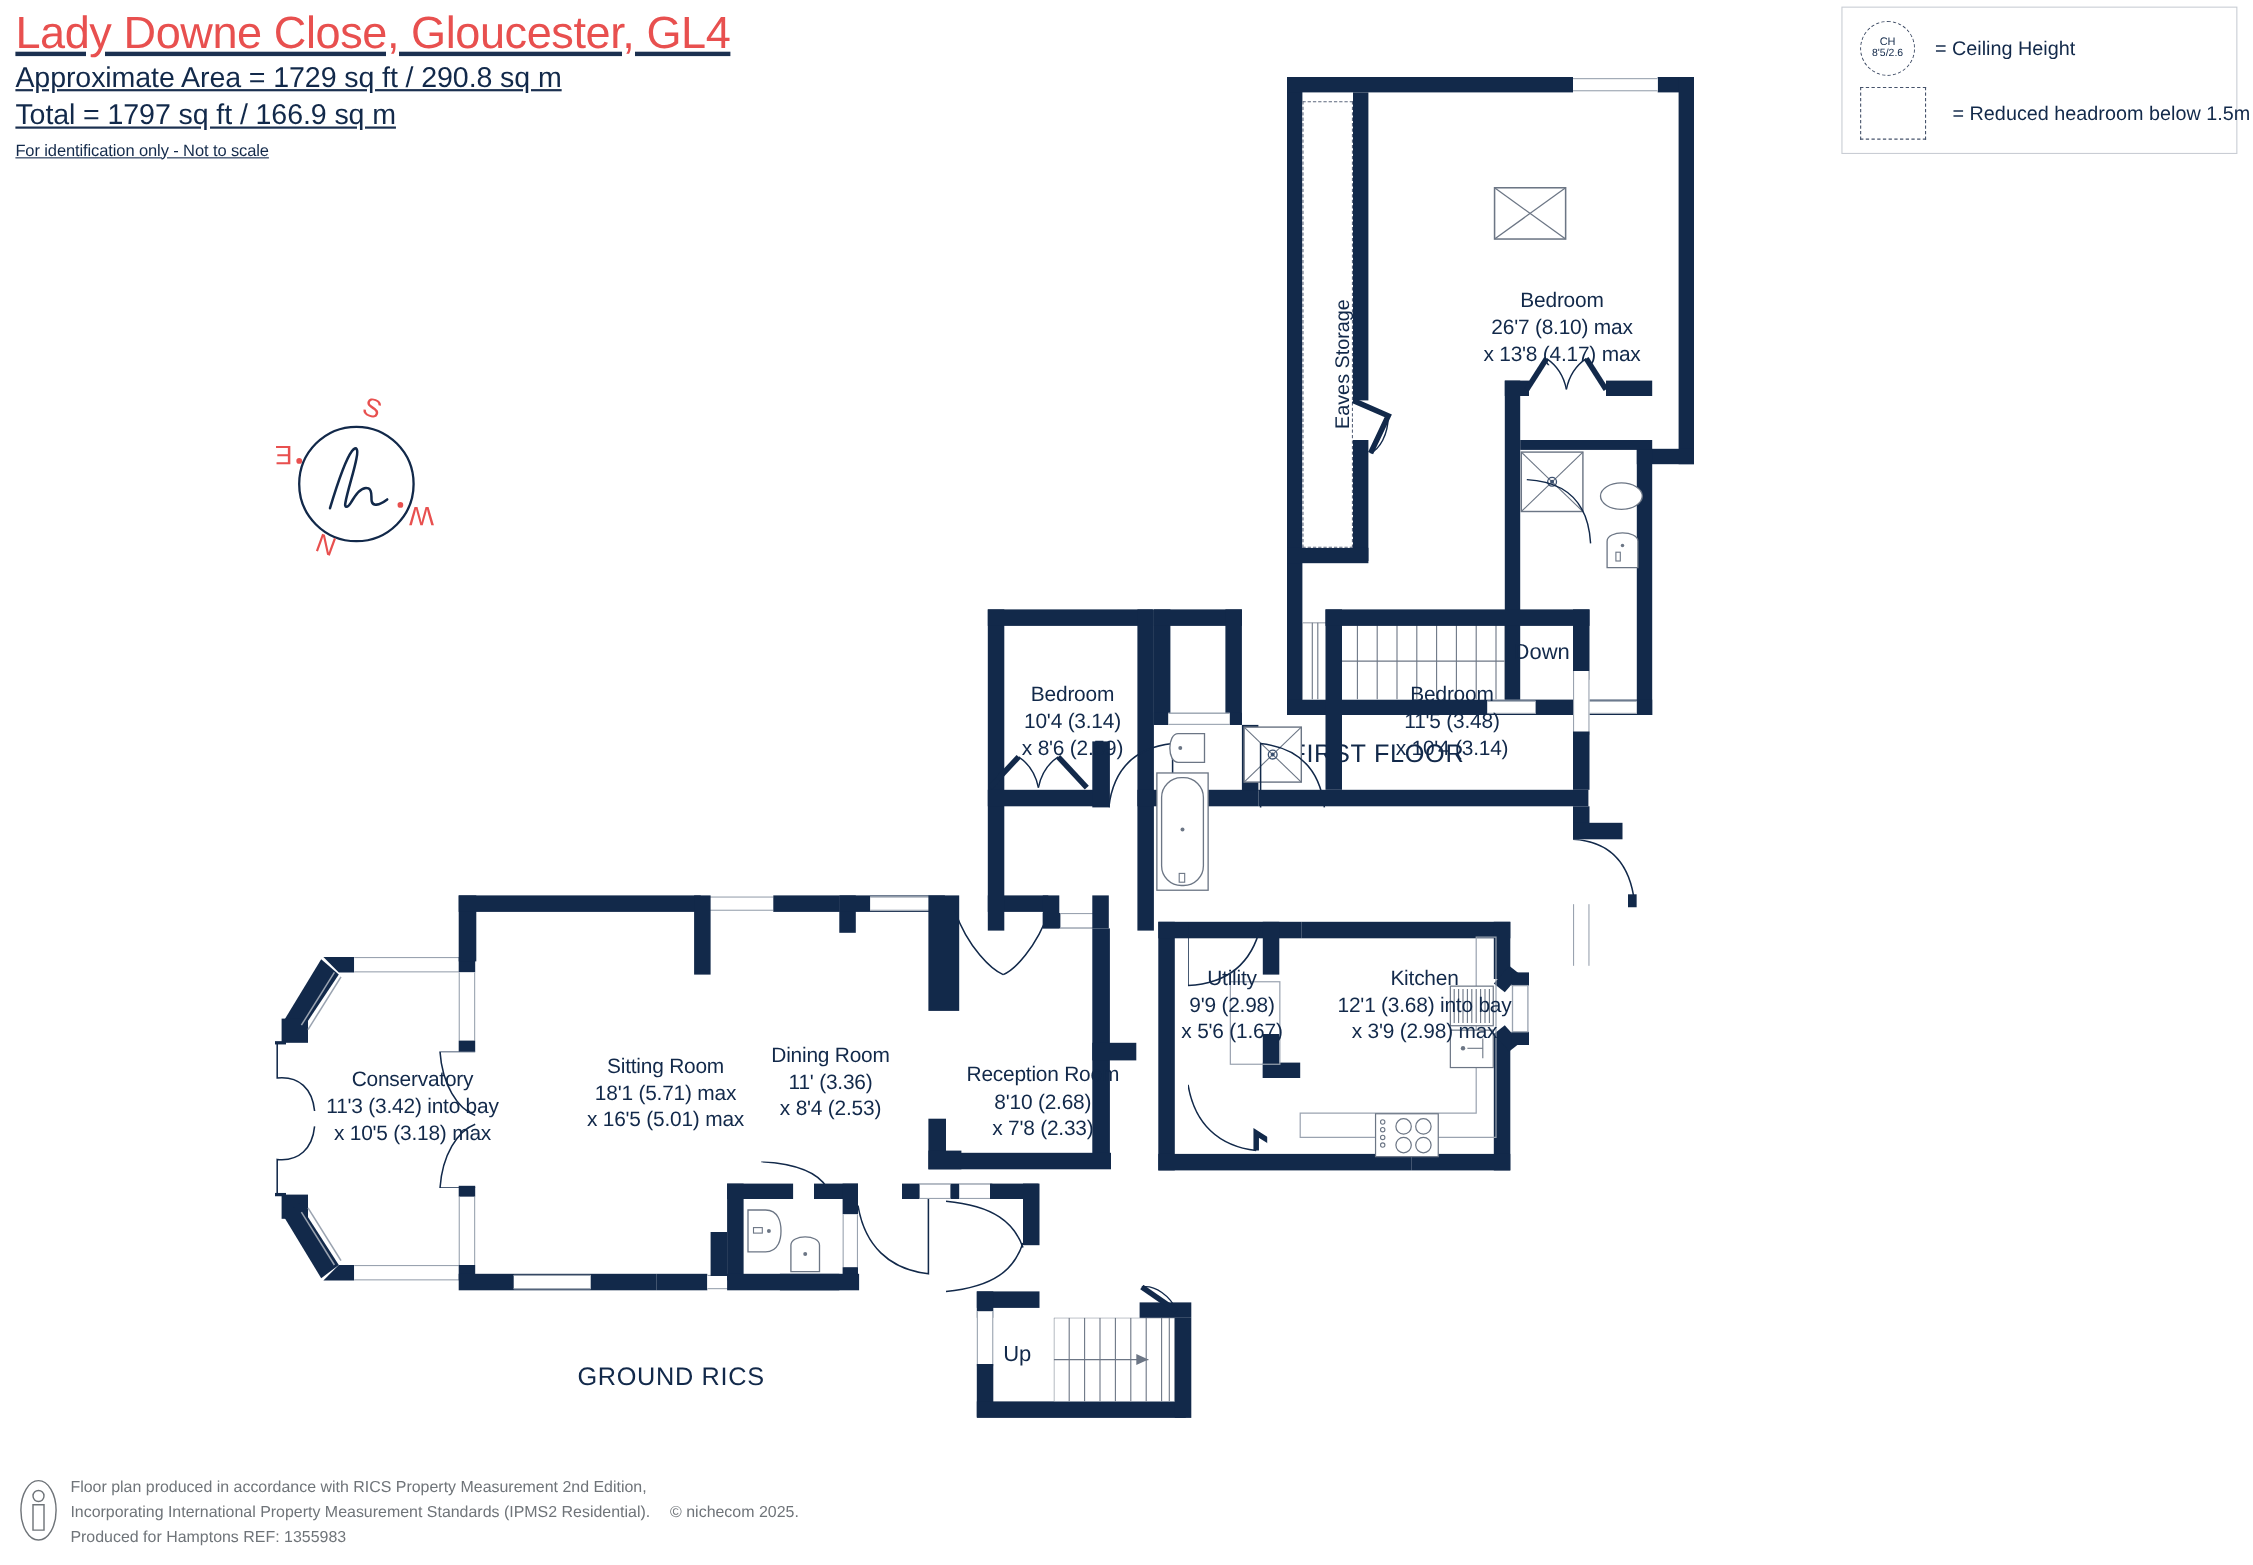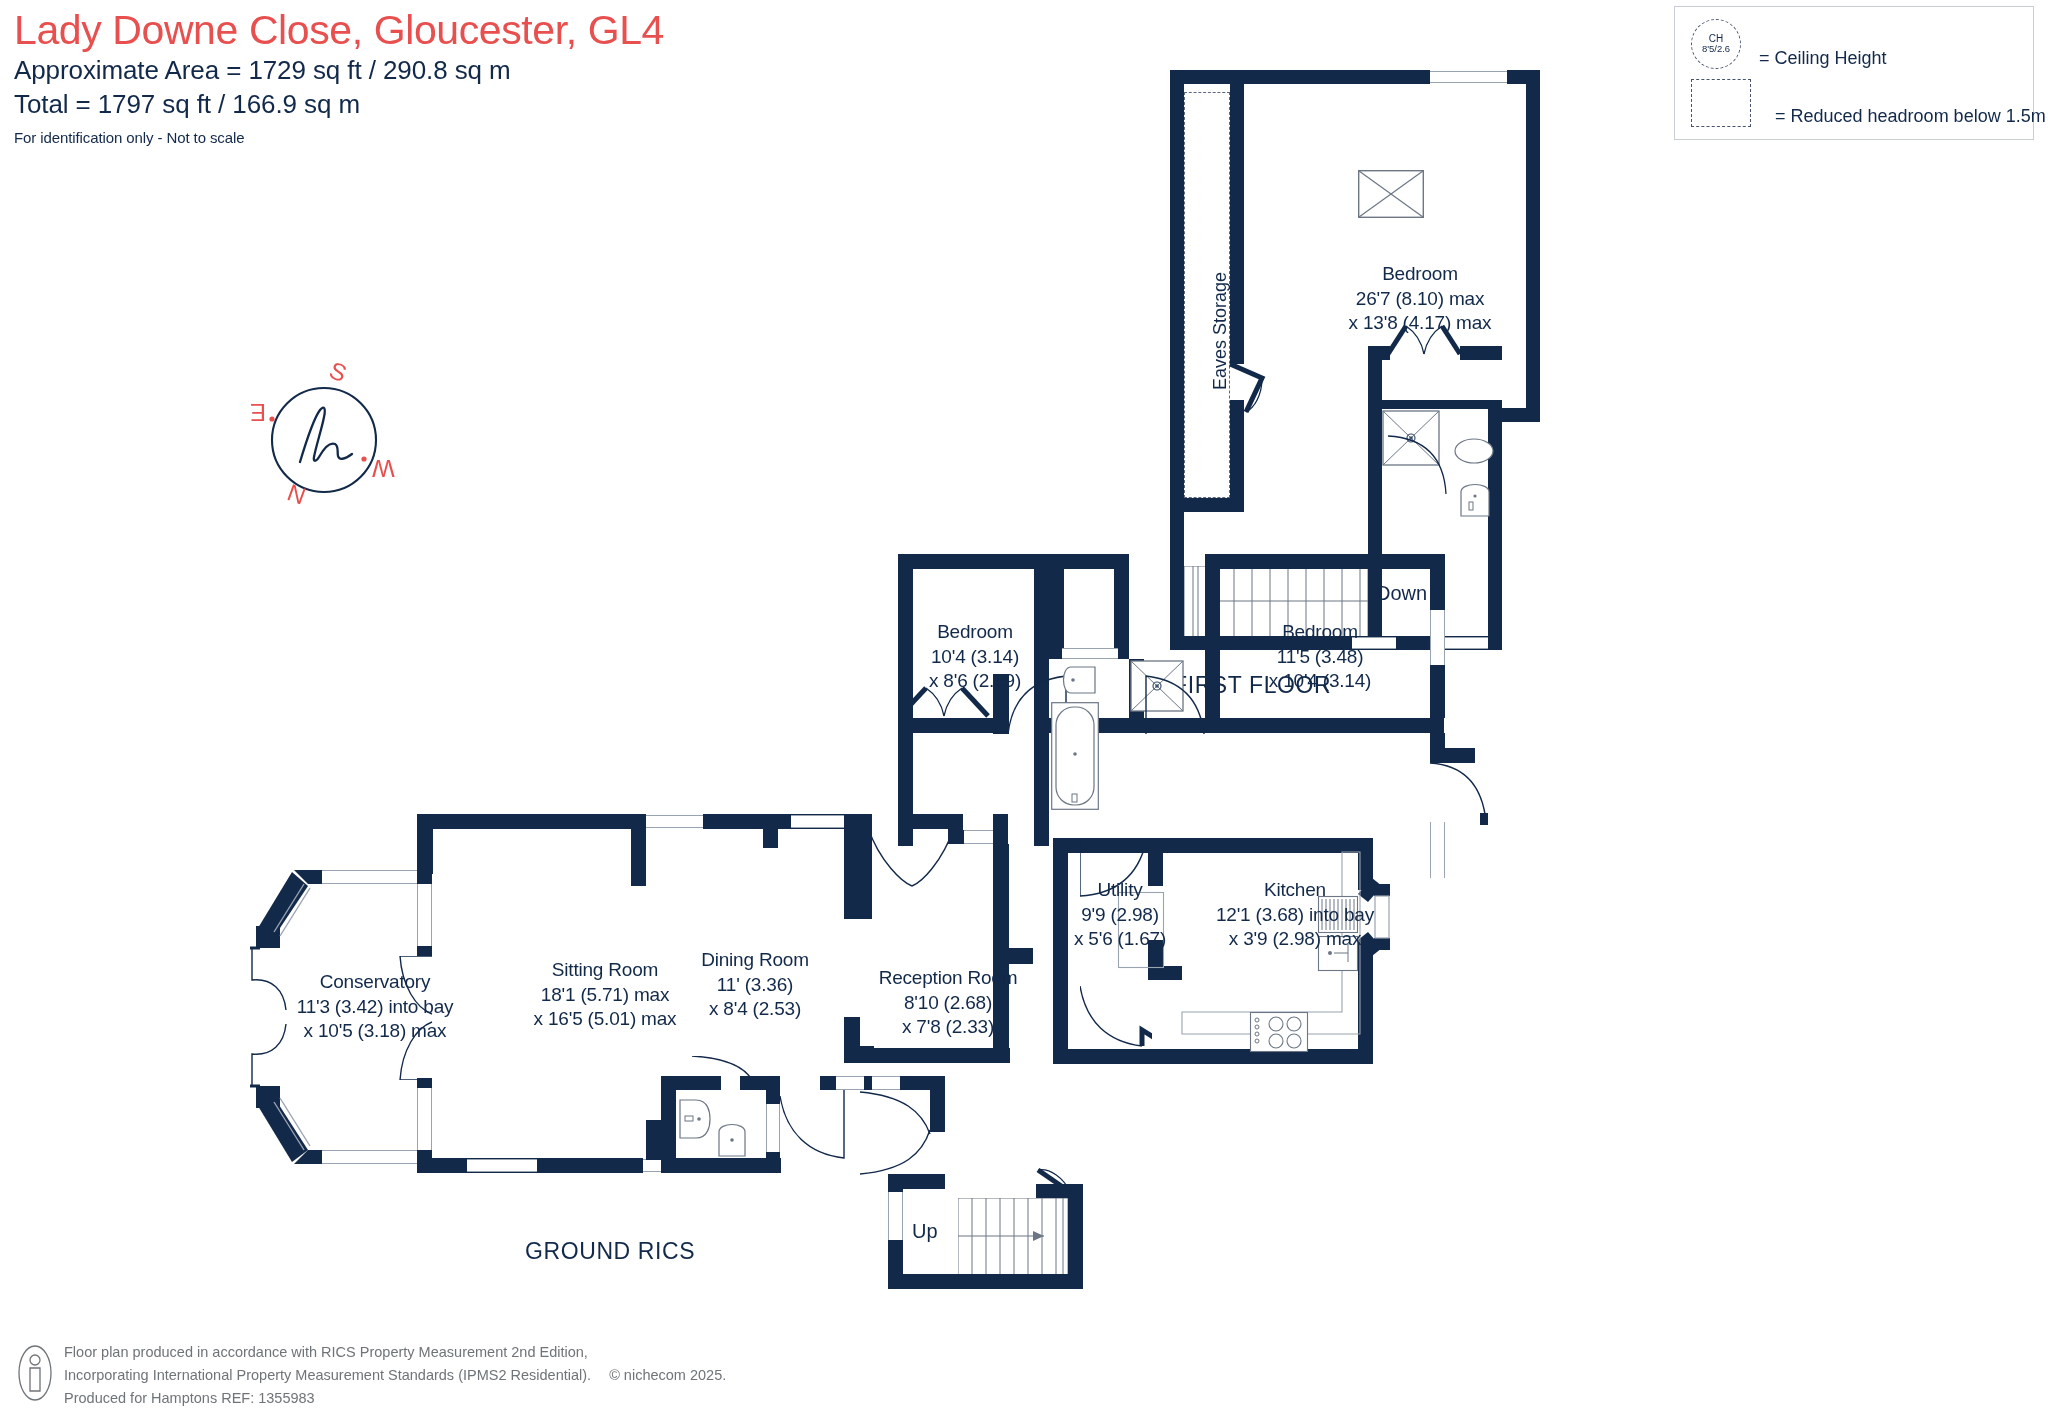--- a/index.html
+++ b/index.html
@@ -8,37 +8,37 @@
     width:2048px;height:1423px;
     background:#ffffff;
     font-family:"Liberation Sans", sans-serif;
     color:#1b3050;
     overflow:hidden;
     position:relative;
   }
   .root{position:absolute;left:0;top:0;width:2048px;height:1423px;}
 
   
-  #header{position:absolute;left:14px;top:8px;}
+  #header{position:absolute;left:14px;top:8px;text-decoration:underline;}
   #title{
     font-size:41px;color:#e8504f;line-height:1.12;
     letter-spacing:-.4px;white-space:nowrap;font-weight:400;
   }
   .area-line{
     font-size:26px;color:#12294a;line-height:1.30;
     white-space:nowrap;letter-spacing:-.1px;
   }
   #notscale{font-size:15px;color:#12294a;margin-top:7px;letter-spacing:-.1px;}
 
   
   #legend{
     position:absolute;left:1674px;top:6px;width:360px;height:134px;
     border:1px solid #c9cdd4;background:#fff;box-sizing:border-box;
   }
-  .leg-row{position:absolute;display:flex;align-items:flex-end;}
+  .leg-row{position:absolute;display:flex;align-items:center;}
   #leg-row-1{left:16px;top:12px;}
   #leg-row-2{left:16px;top:72px;}
   .ch-circle{
     width:48px;height:48px;border:1.6px dashed #46536b;border-radius:50%;
     display:flex;flex-direction:column;align-items:center;justify-content:center;
     line-height:1.05;
   }
   .ch-circle .ch-l1{font-size:10px;color:#12294a;}
   .ch-circle .ch-l2{font-size:9.5px;color:#12294a;}
   .rh-box{width:58px;height:46px;border:1.6px dashed #46536b;background:#fff;}

